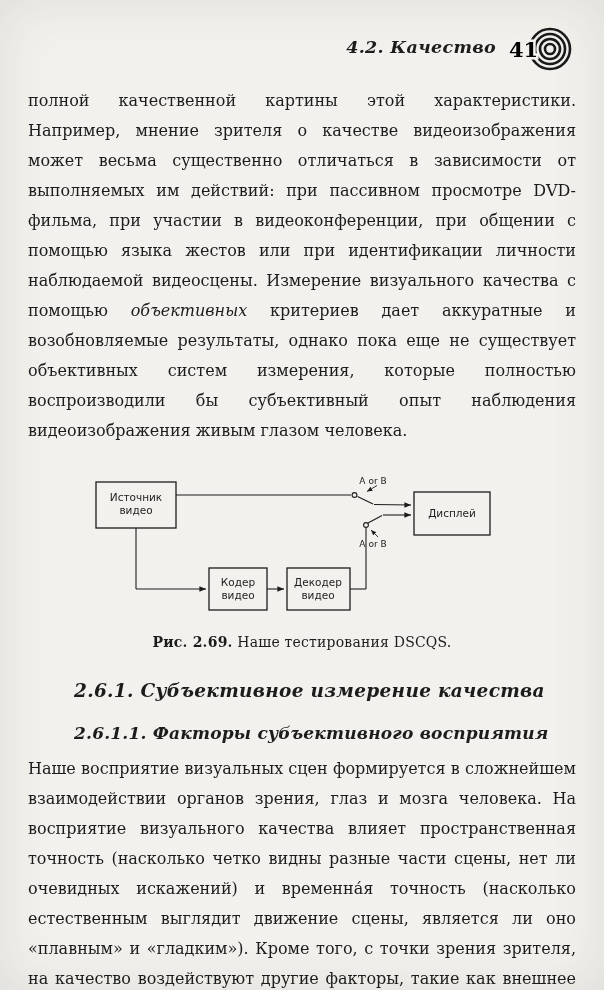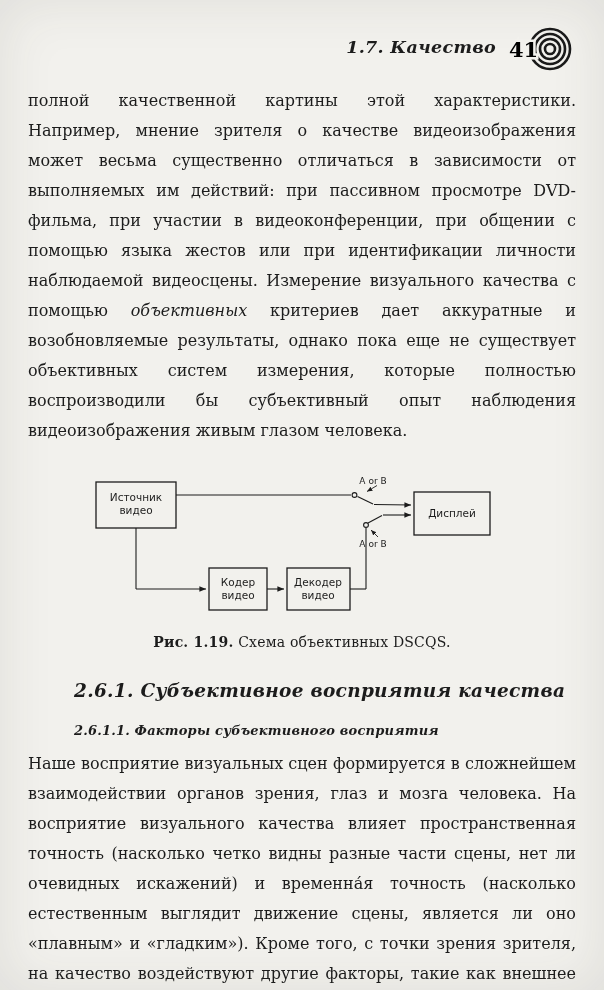--- a/index.html
+++ b/index.html
@@ -50,35 +50,35 @@
   }
   .caption strong{font-weight:bold;}
   .h-section{
     font-size:18.5px;
     font-weight:bold;
     font-style:italic;
     margin:30px 0 0 46px;
     letter-spacing:0.3px;
   }
   .h-subsection{
-    font-size:13px;
+    font-size:17px;
     font-weight:bold;
     font-style:italic;
     margin:22px 0 0 46px;
     letter-spacing:0.2px;
   }
   .p2{margin-top:11px;}
 </style>
 </head>
 <body>
 
 <div class="page">
 
   <div class="header">
-    <span class="section-ref">1.7. Качество</span>
+    <span class="section-ref">4.2. Качество</span>
     <svg class="corner-logo" width="66" height="46" viewBox="0 0 66 46">
       <circle cx="42" cy="23" r="20" fill="none" stroke="#1a1a1a" stroke-width="2.6"></circle>
       <circle cx="42" cy="23" r="15" fill="none" stroke="#1a1a1a" stroke-width="2.6"></circle>
       <circle cx="42" cy="23" r="10" fill="none" stroke="#1a1a1a" stroke-width="2.6"></circle>
       <circle cx="42" cy="23" r="5" fill="none" stroke="#1a1a1a" stroke-width="2.6"></circle>
       <text x="1" y="31" font-size="21" font-weight="bold" font-family="DejaVu Serif, serif" style="paint-order:stroke;stroke:#f2f1ed;stroke-width:5px;">41</text>
     </svg>
   </div>
 
   <p class="body-text p1"><span>полной качественной картины этой характеристики. Например, мнение зрителя о качестве видеоизображения может весьма существенно отличаться в зависимости от выполняемых им действий: при пассивном просмотре DVD-фильма, при участии в видеоконференции, при общении с помощью языка жестов или при идентификации личности наблюдаемой видеосцены. Измерение визуального качества с помощью </span><em>объективных</em><span> критериев дает аккуратные и возобновляемые результаты, однако пока еще не существует объективных систем измерения, которые полностью воспроизводили бы субъективный опыт наблюдения видеоизображения живым глазом человека.</span></p>
@@ -118,21 +118,21 @@
       <text x="42" y="29" font-size="10.5" text-anchor="middle">Источник</text>
       <text x="42" y="42" font-size="10.5" text-anchor="middle">видео</text>
       <text x="144" y="114" font-size="10.5" text-anchor="middle">Кодер</text>
       <text x="144" y="127" font-size="10.5" text-anchor="middle">видео</text>
       <text x="224" y="114" font-size="10.5" text-anchor="middle">Декодер</text>
       <text x="224" y="127" font-size="10.5" text-anchor="middle">видео</text>
       <text x="358" y="45" font-size="10.5" text-anchor="middle">Дисплей</text>
     </svg>
   </div>
 
-  <div class="caption"><strong>Рис. 1.19.</strong> <span>Схема объективных DSCQS.</span></div>
+  <div class="caption"><strong>Рис. 2.69.</strong> <span>Наше тестирования DSCQS.</span></div>
 
-  <div class="h-section">2.6.1. Субъективное восприятия качества</div>
+  <div class="h-section">2.6.1. Субъективное измерение качества</div>
 
   <div class="h-subsection">2.6.1.1. Факторы субъективного восприятия</div>
 
   <p class="body-text p2">Наше восприятие визуальных сцен формируется в сложнейшем взаимодействии органов зрения, глаз и мозга человека. На восприятие визуального качества влияет пространственная точность (насколько четко видны разные части сцены, нет ли очевидных искажений) и временна́я точность (насколько естественным выглядит движение сцены, является ли оно «плавным» и «гладким»). Кроме того, с точки зрения зрителя, на качество воздействуют другие факторы, такие как внешнее окружение этого человека, его внутреннее состояние и степень вовлеченности во взаимодействие с визуальной сценой. Человеку, выполняющему специфические действия, требующие сконцентрированности на части визуальной сцены, потребуются иное «качество» изображения, чем зрителю, который пассивно смотрит фильм. Например, показано, что требования зрителя к визуальному качеству сцены существенно повышаются, если он находится в комфортной и неотвлекающей обстановке (независимо от качества самой наблюдаемой видеокартины).</p>
 
 </div>
 
 </body></html>

